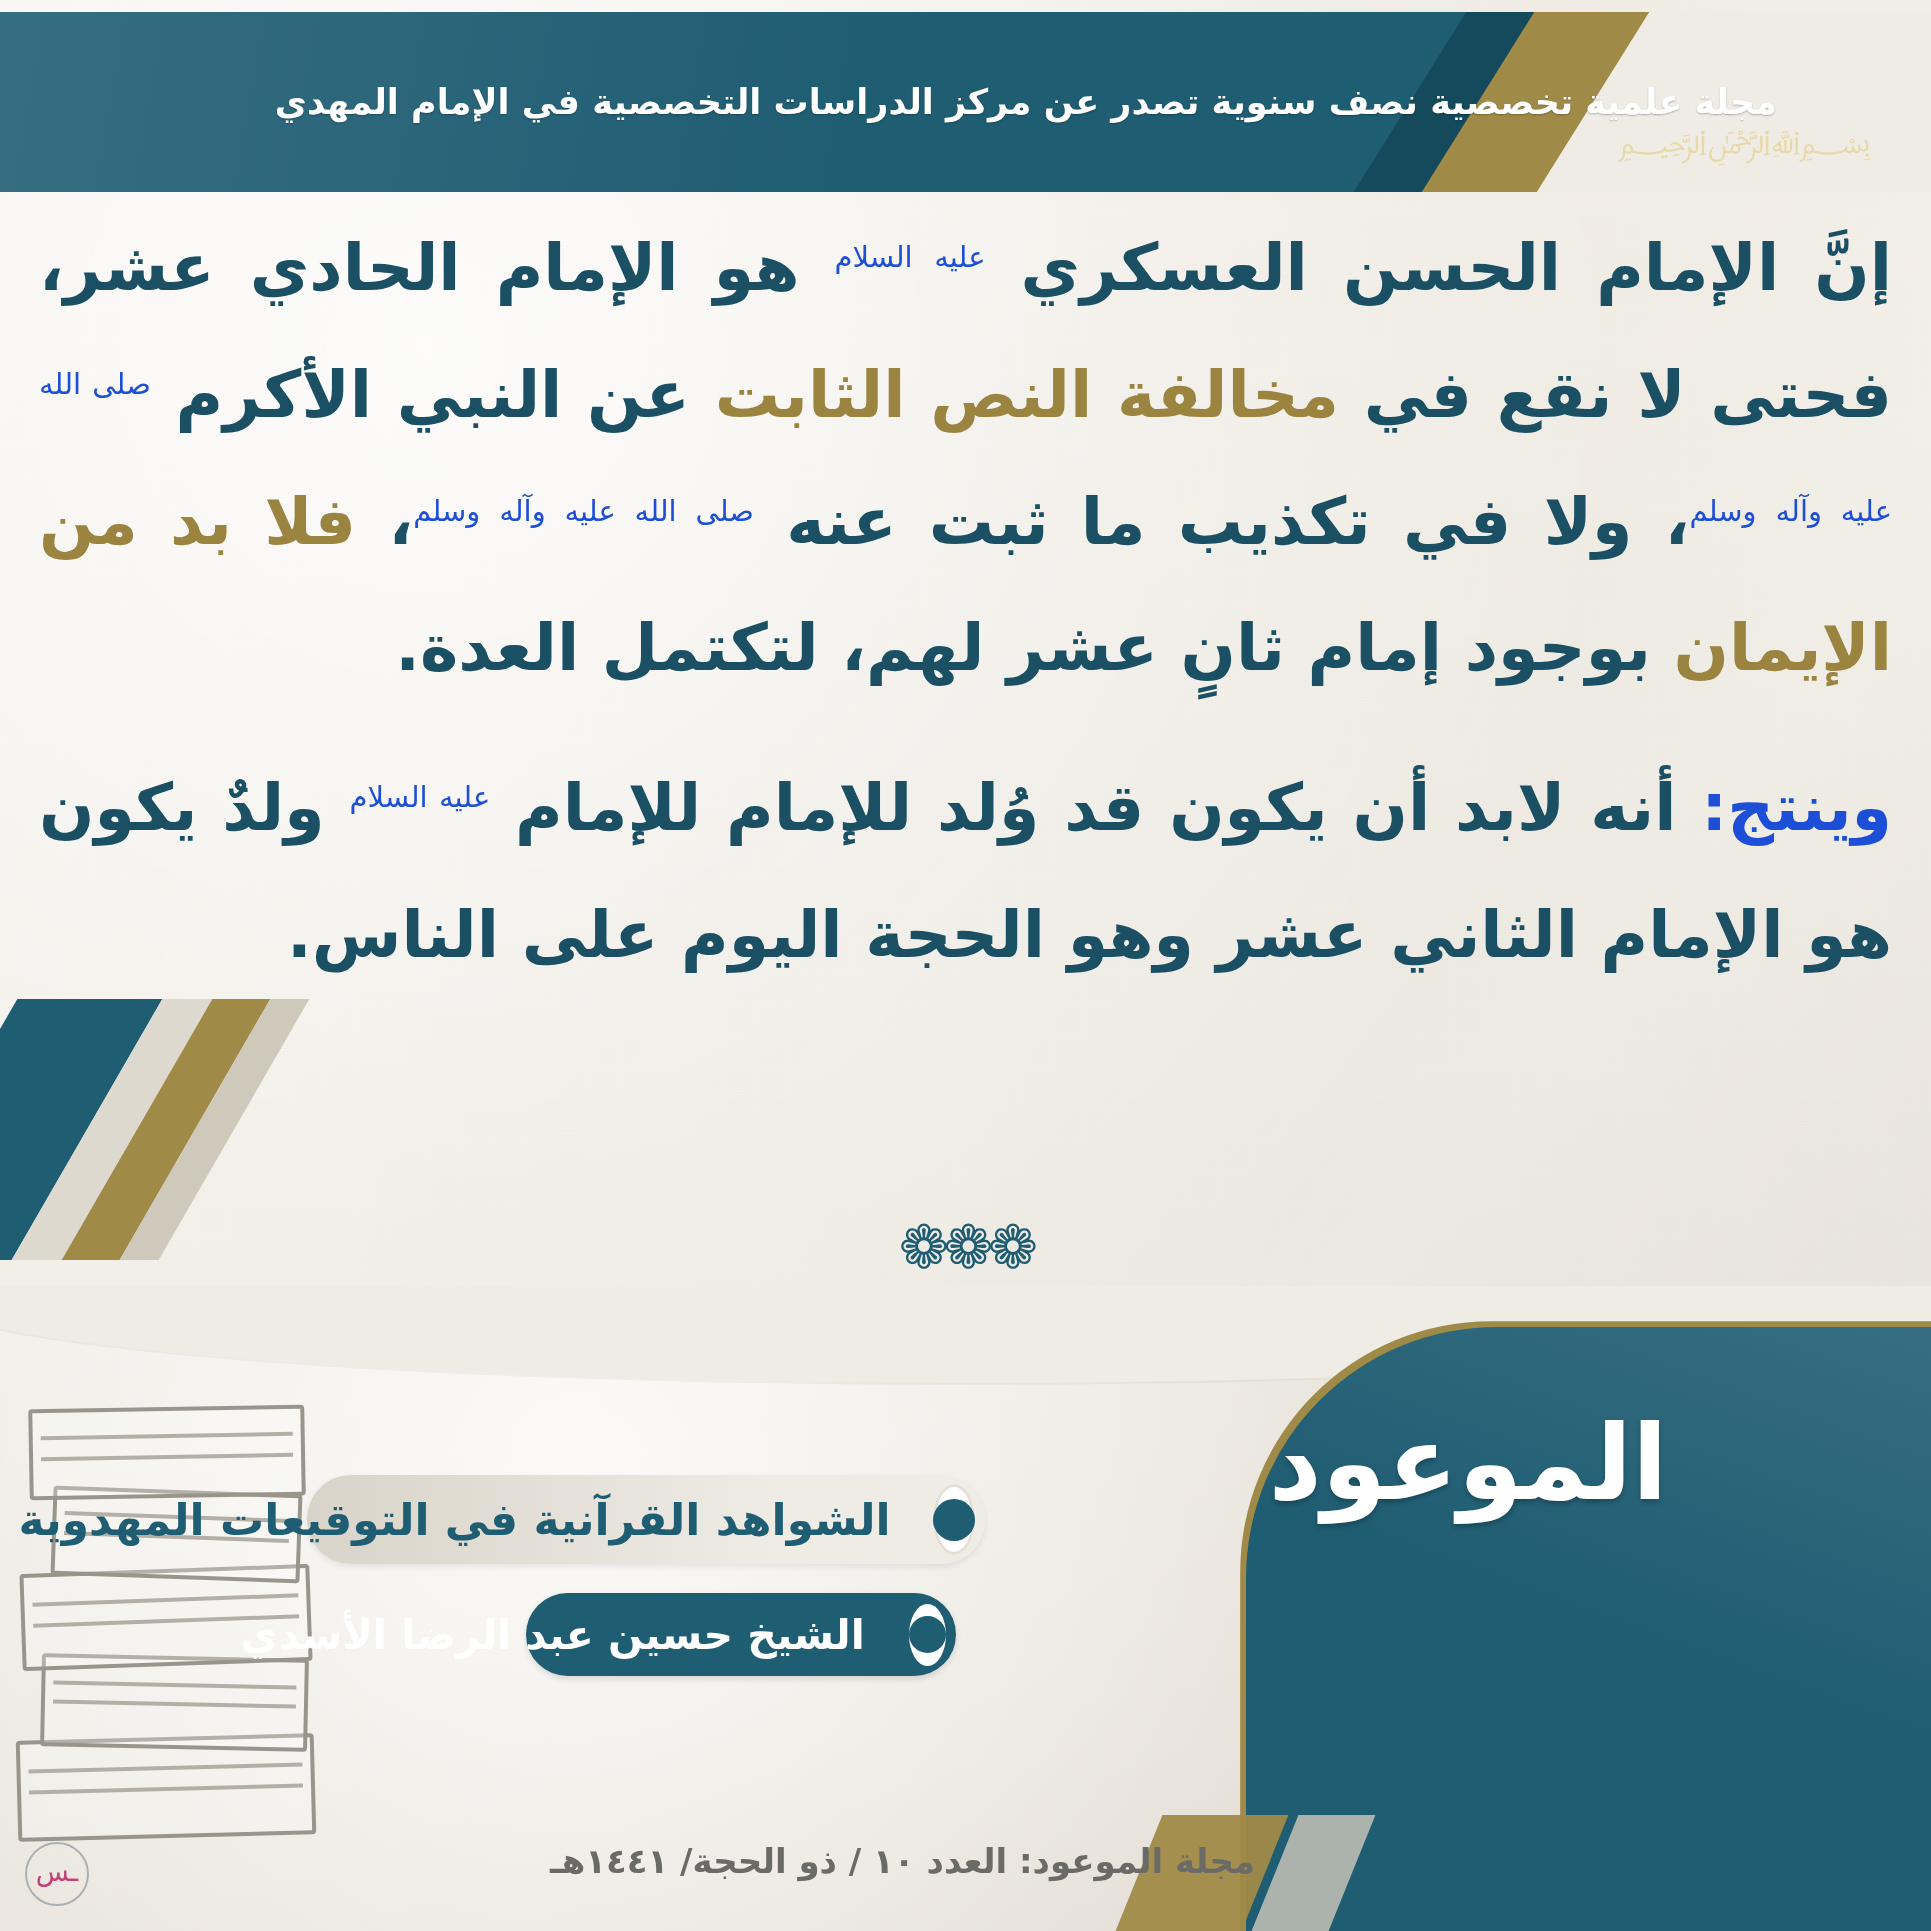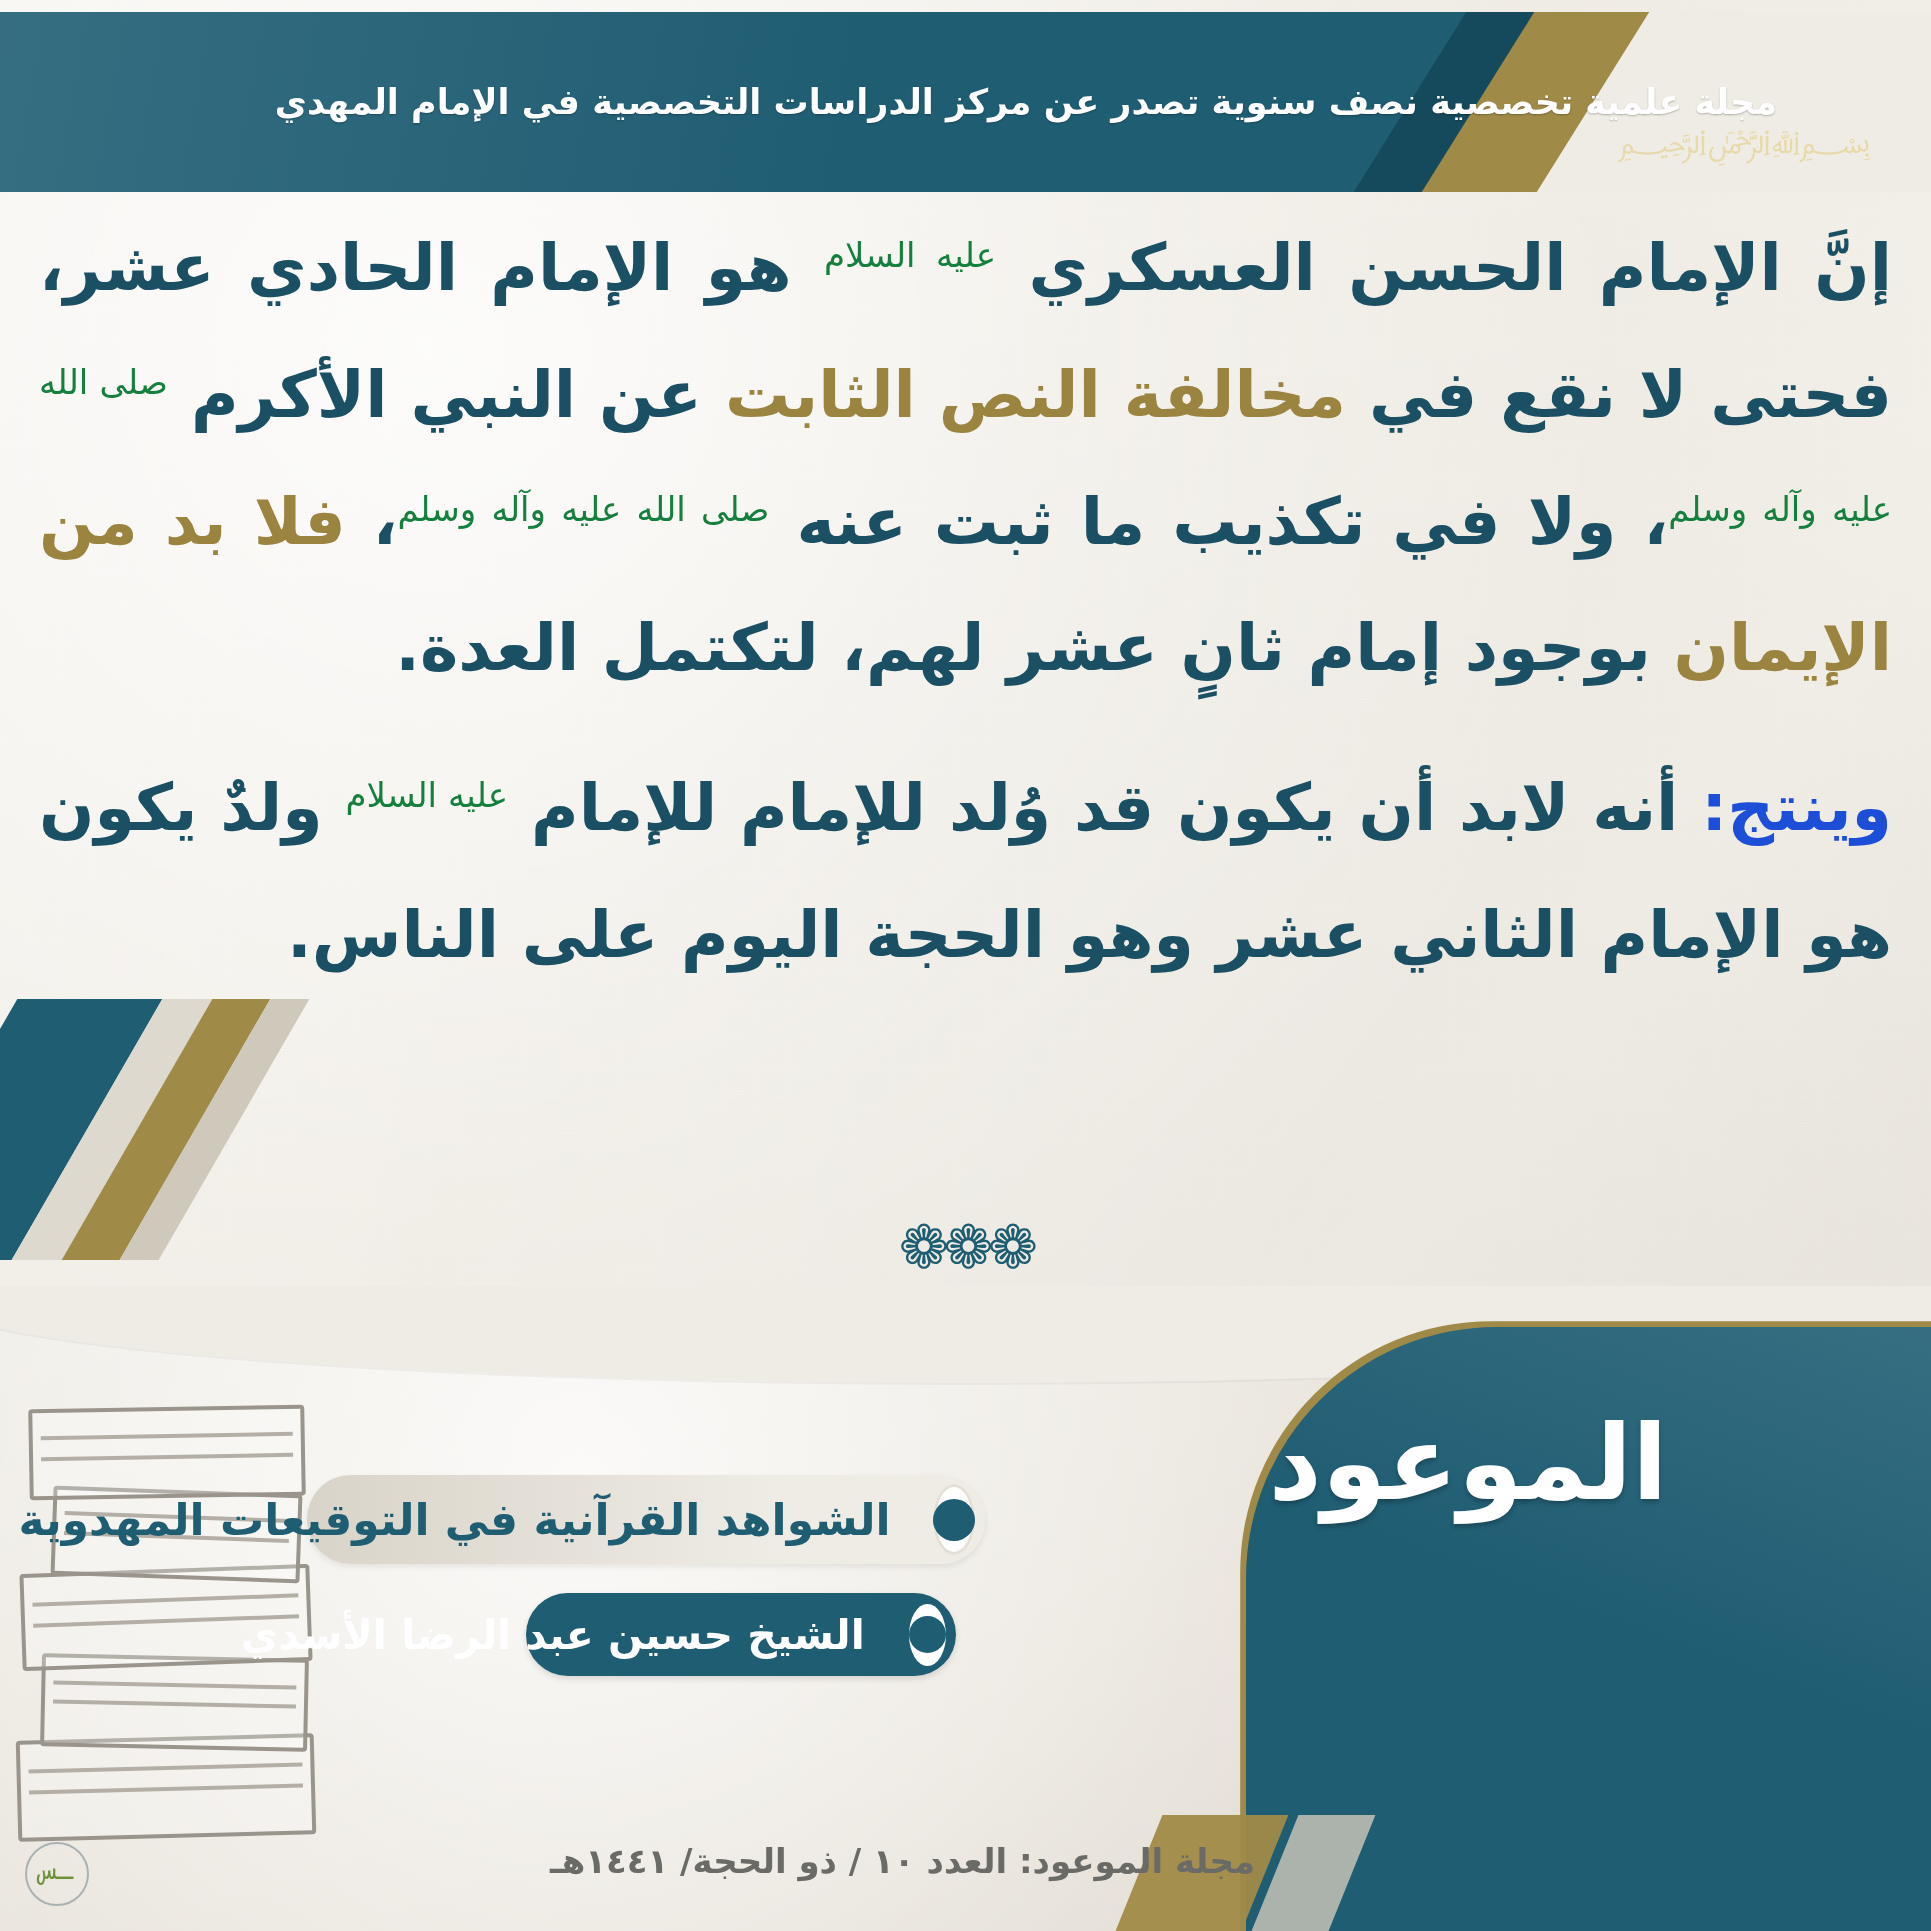--- a/index.html
+++ b/index.html
@@ -107,22 +107,22 @@
     font-size: 65px;
     font-weight: bold;
     line-height: 1.95;
     direction: rtl;
   }
   .para { margin: 0 0 33px 0; }
   .para.second { text-align: justify; }
   .hl-gold { color: #9b8340; }
   .lead-gold { color: #1d4ed8; }
   .honor {
-    font-size: 34px;
-    color: #15803d;
+    font-size: 29px;
+    color: #1d4ed8;
     font-weight: normal;
     vertical-align: super;
     letter-spacing: -1px;
   }
 
   
   .ornament {
     position: absolute;
     top: 1209px;
     left: 0; right: 0;
@@ -338,26 +338,25 @@
   .bk5 { left: 21px;  bottom: 340px;width: 268px; height: 83px; transform: rotate(-1deg); }
 
   
   .watermark {
     position: absolute;
     bottom: 25px;
     left: 25px;
     width: 60px; height: 60px;
     border-radius: 50%;
     border: 2.9px solid #9aa4a8;
-    color: #4d7c0f;
+    color: #be185d;
     font-size: 27px;
     line-height: 56px;
     text-align: center;
     opacity: .8;
-    font-family: Liberation Mono, monospace;
   }
 </style>
 </head>
 <body>
 
 <div id="poster">
 
   <div class="paper"></div>
 
   <div class="header">

